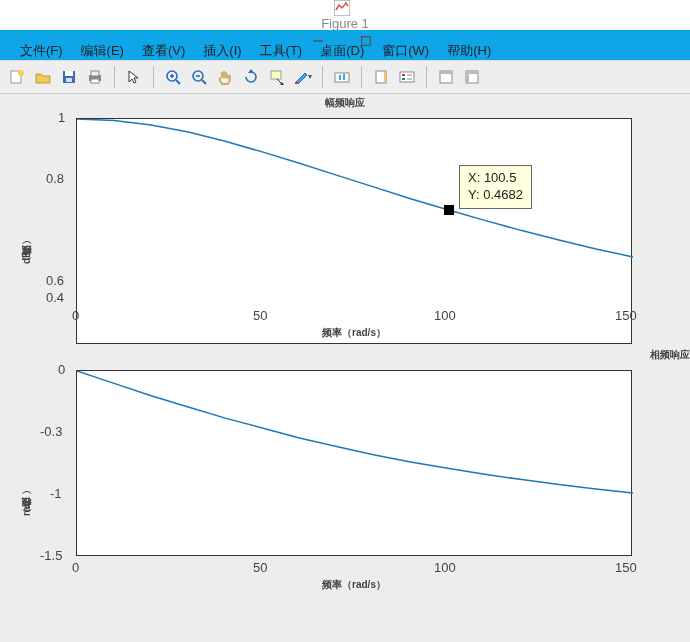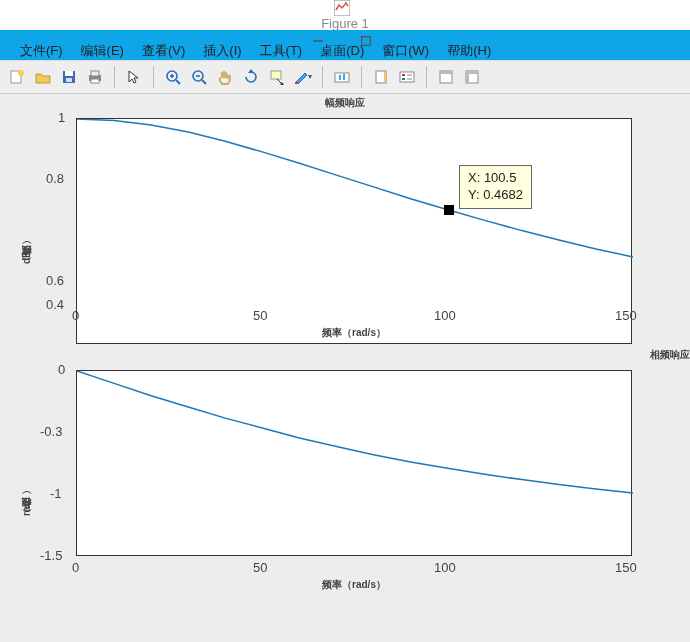--- a/index.html
+++ b/index.html
@@ -182,21 +182,21 @@
     <svg class="curve" width="556" height="186">
       <path id="line1" fill="none" stroke="#1f77b4" stroke-width="1.5" d="M0.0 0.0 L37.1 1.5 L74.1 5.9 L111.2 13.0 L148.3 22.3 L185.3 32.9 L222.4 44.3 L259.5 56.1 L296.5 67.9 L333.6 79.7 L370.7 90.8 L407.7 101.4 L444.8 111.6 L481.9 120.9 L518.9 129.9 L556.0 137.9"></path>
     </svg>
     <div class="marker" style="left:367px; top:86px;"></div>
     <div class="datatip" style="left:382px; top:46px;">
       <div>X: 100.5</div>
       <div>Y: 0.4682</div>
     </div>
   </div>
 
-  <div class="tick" style="left:46px; top:203px;">0.4</div>
+  <div class="tick" style="left:46px; top:196px;">0.4</div>
   <div class="tick" style="left:46px; top:139px;margin-top:40px;">0.6</div>
   <div class="tick" style="left:46px; top:77px;text-align:center;">0.8</div>
   <div class="tick" style="left:58px; top:16px;">1</div>
 
   <div class="tick" style="left:72px; top:214px;">0</div>
   <div class="tick" style="left:253px; top:214px;">50</div>
   <div class="tick" style="left:434px; top:214px;">100</div>
   <div class="tick" style="left:615px; top:214px;">150</div>
   <div class="axlabel" style="left:76px; width:556px; top:232px; text-align:center;">频率（rad/s）</div>
   <div class="axlabel ylabel" style="left:20px; top:70px; height:100px;">幅度（dB）</div>

